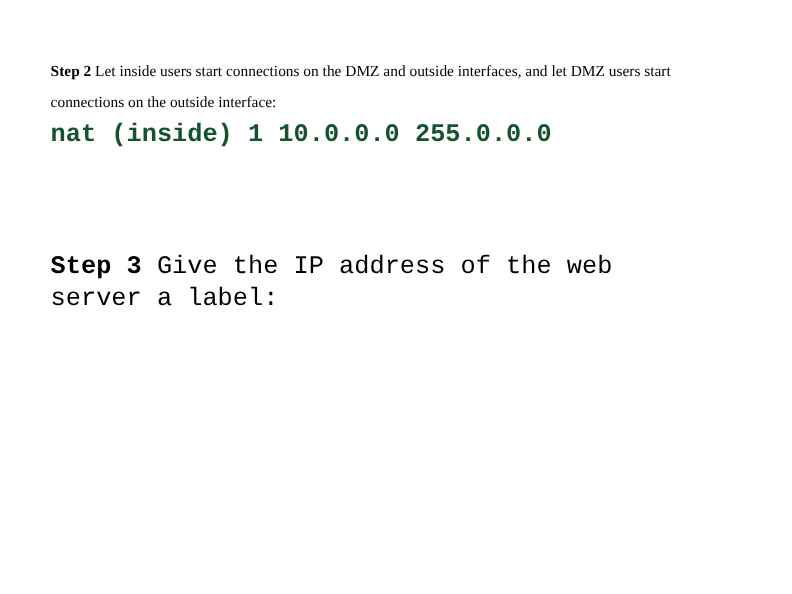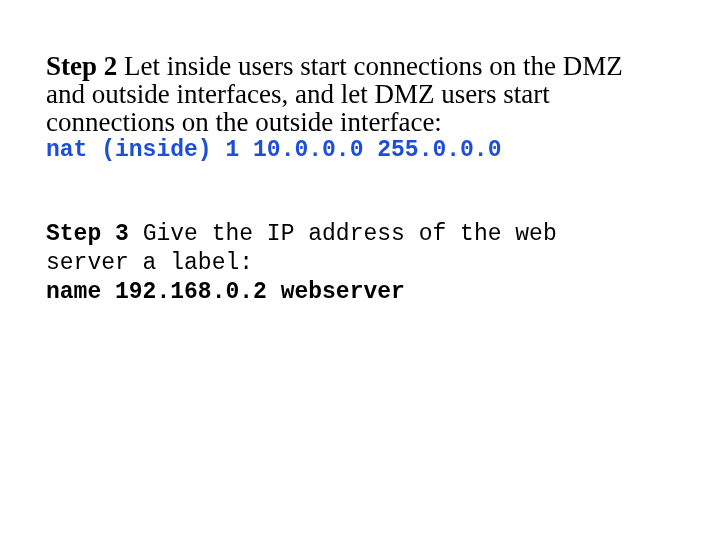--- a/index.html
+++ b/index.html
@@ -28,58 +28,59 @@
   .content {
     position: absolute;
     left: 46px;
     top: 52px;
     width: 600px;
   }
 
   
   .serif-block {
     font-family: "Liberation Serif", "DejaVu Serif", serif;
-    font-size: 27px;
+    font-size: 14px;
     line-height: 28px;
     color: #000000;
     text-align: left;
     width: 578px;
   }
 
   .serif-block .step-label {
     font-weight: bold;
   }
 
   .serif-block .body-text {
     font-weight: normal;
   }
 
   
   .mono-line {
     font-family: "Liberation Mono", "DejaVu Sans Mono", monospace;
     font-size: 23px;
     line-height: 28px;
     font-weight: bold;
-    color: #1d4ed8;
+    color: #14532d;
     white-space: pre;
     letter-spacing: 0px;
   }
 
   
   .block-gap {
     height: 56px;
   }
 
   
   .mono-block {
     font-family: "Liberation Mono", "DejaVu Sans Mono", monospace;
     font-size: 23px;
     line-height: 29px;
     color: #000000;
     width: 560px;
+    margin-top: 36px;
   }
 
   .mono-block .step-label {
     font-weight: bold;
   }
 
   .mono-block .body-text {
     font-weight: normal;
   }
 
@@ -94,16 +95,16 @@
 
 <div class="slide">
   <div class="content">
 
     <div class="serif-block"><span class="step-label">Step 2</span><span class="body-text"> Let inside users start connections on the DMZ and outside interfaces, and let DMZ users start connections on the outside interface:</span></div>
 
     <div class="mono-line">nat (inside) 1 10.0.0.0 255.0.0.0</div>
 
     <div class="block-gap"></div>
 
-    <div class="mono-block"><span class="step-label">Step 3</span><span class="body-text"> Give the IP address of the web server a label:</span><span class="cmd">name 192.168.0.2 webserver</span></div>
+    <div class="mono-block"><span class="step-label">Step 3</span><span class="body-text"> Give the IP address of the web server a label:</span></div>
 
   </div>
 </div>
 
 </body></html>

